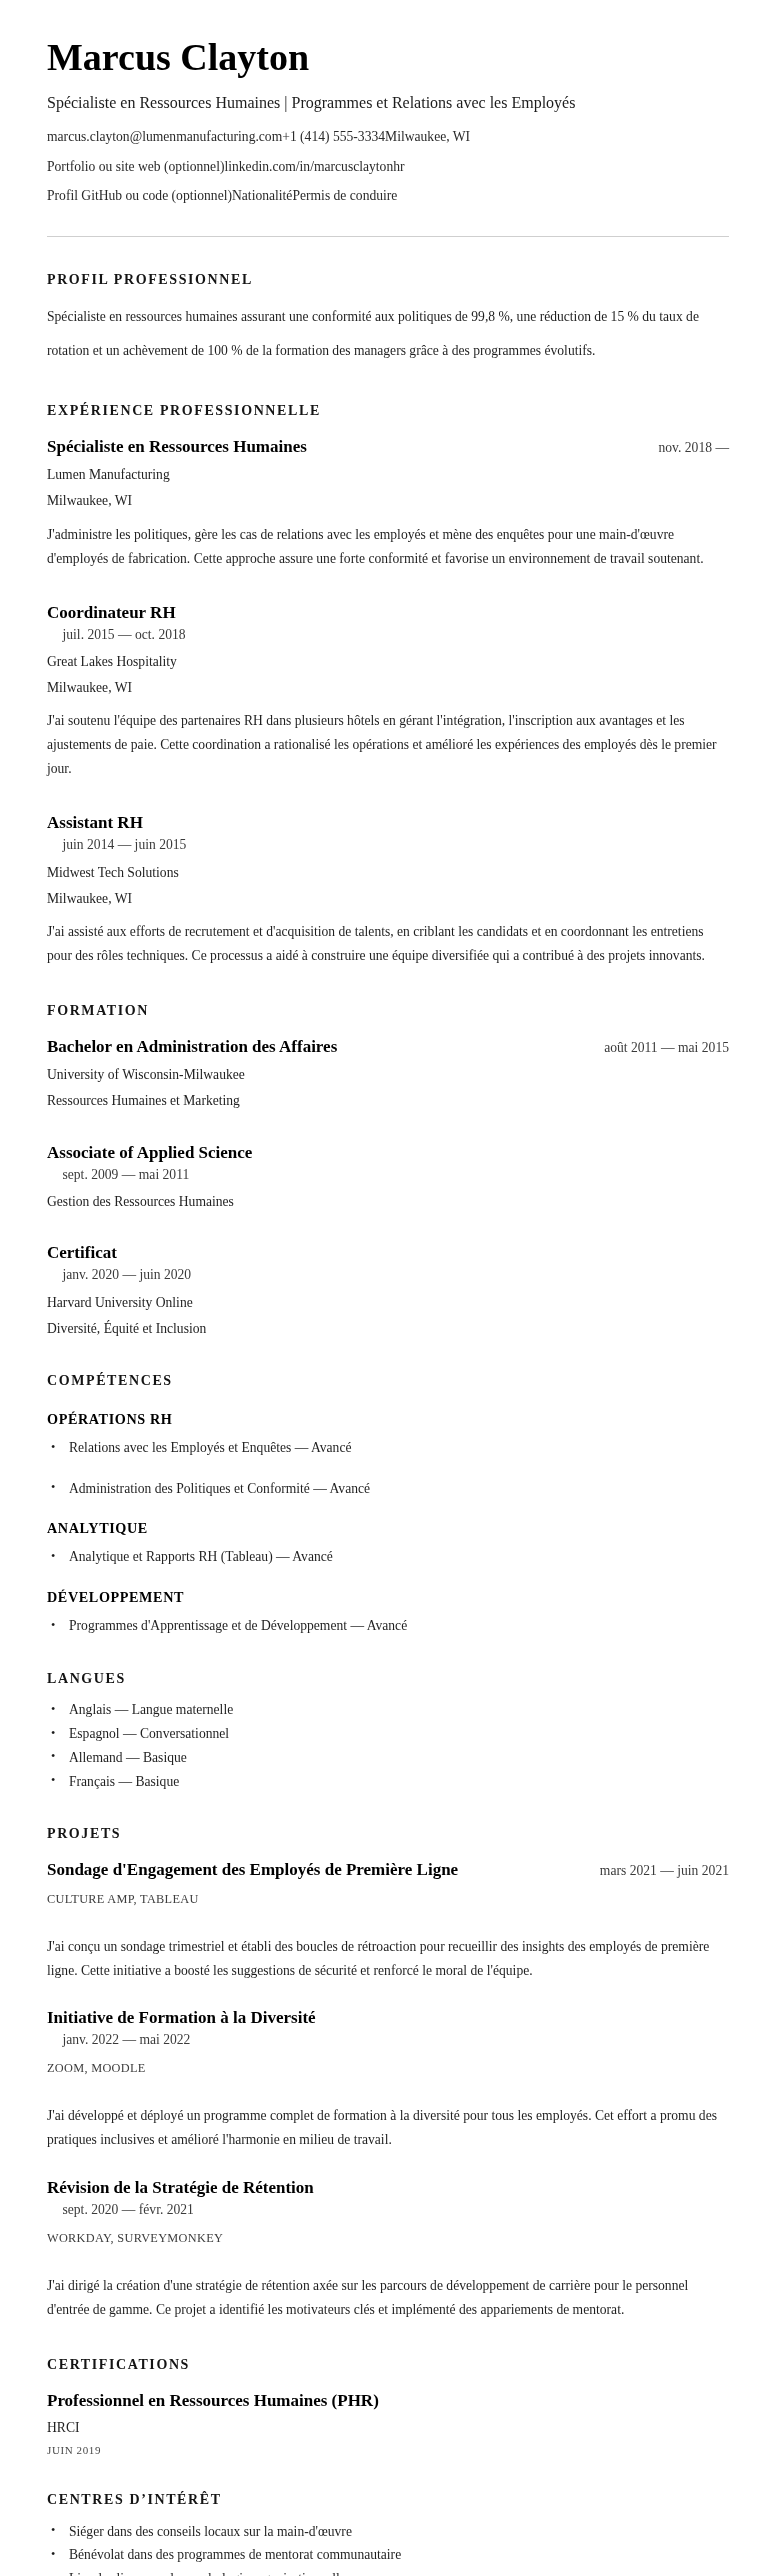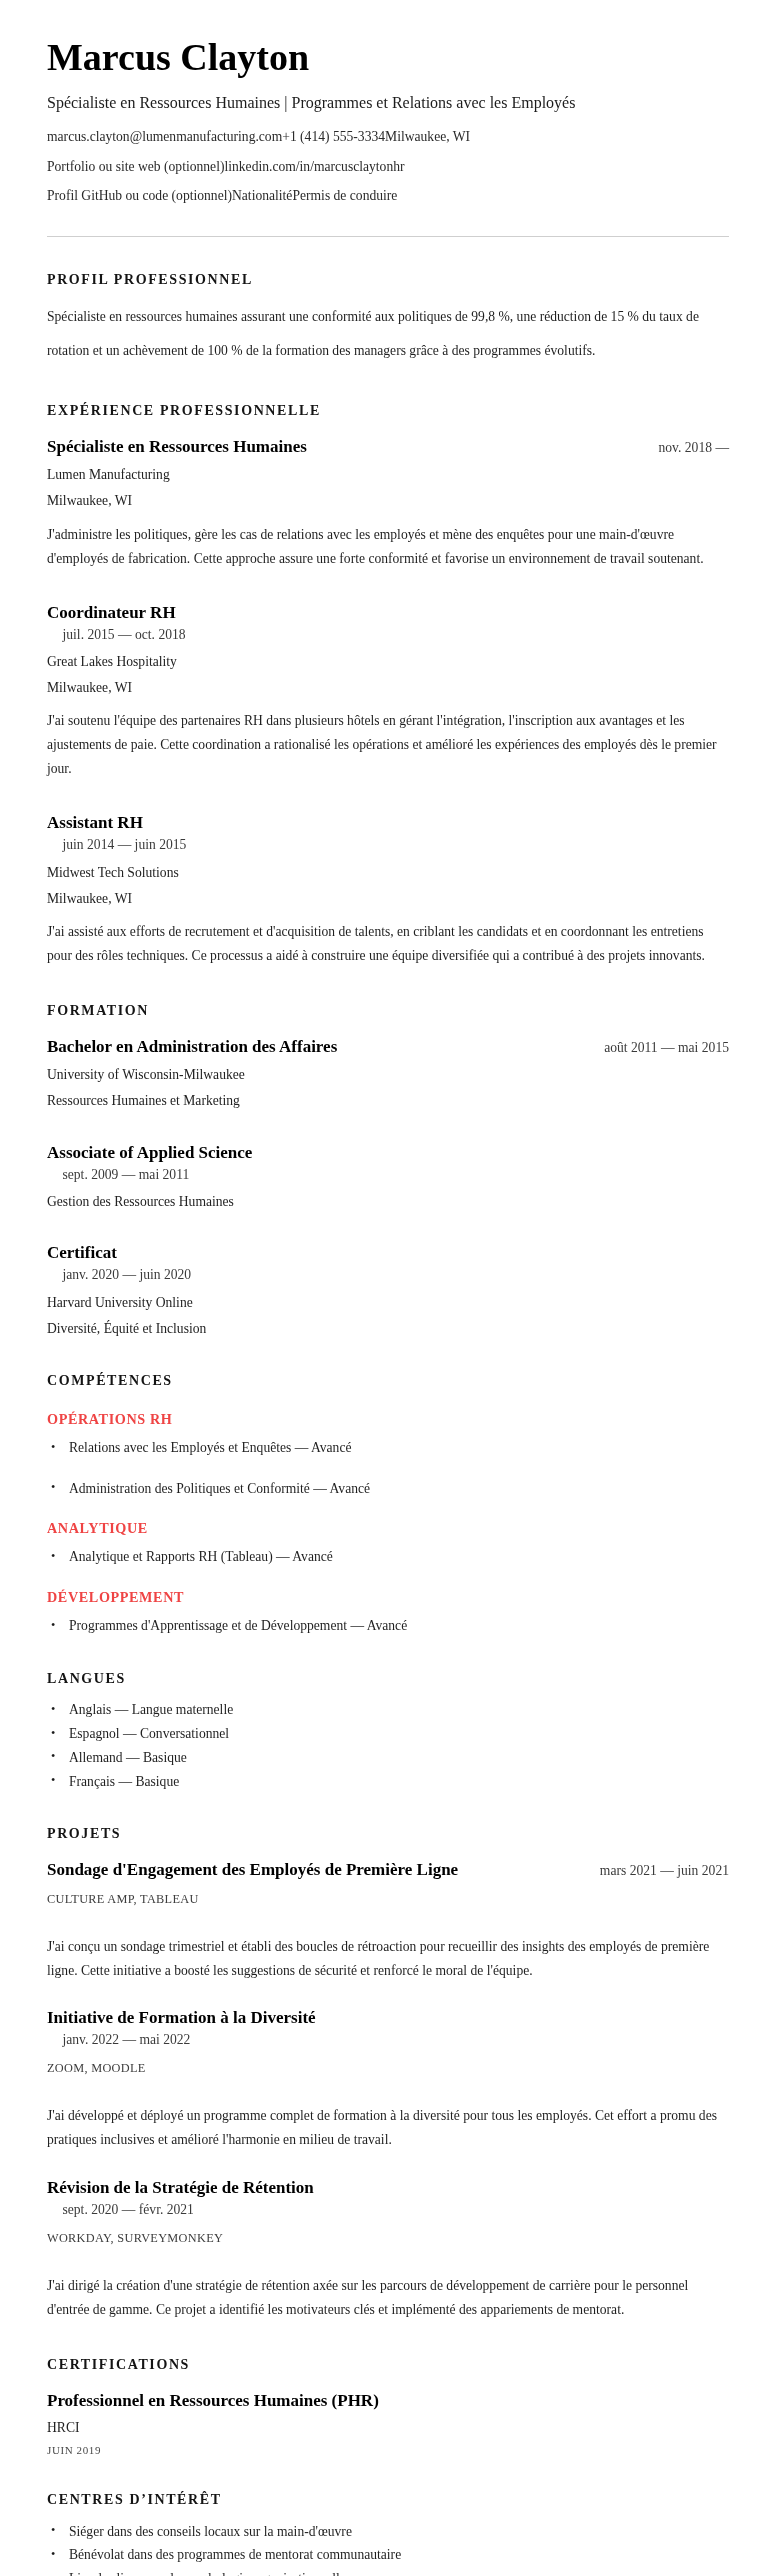--- a/index.html
+++ b/index.html
@@ -23,21 +23,21 @@
   .entry-title { font-size:17px; line-height:22px; font-weight:700; color:#000; }
   .entry-dates { font-size:13.6px; line-height:22px; color:#3a3a3a; white-space:nowrap; padding-left:15.5px; }
   .entry-sub { font-size:13.6px; line-height:19.4px; color:#222; margin-top:6.5px; }
   .entry-desc { font-size:13.6px; line-height:24px; margin-top:12px; max-width:686px; }
 
   .tools { font-size:12.3px; line-height:17px; letter-spacing:0.3px; color:#3d3d3d; margin-top:9px; }
   .proj .entry-desc { margin-top:27px; }
   .proj + .proj .entry-head { margin-top:24.6px; }
 
   .skill-cat { margin-top:21px; }
-  .skill-cat-name { font-size:14.2px; line-height:18px; font-weight:700; letter-spacing:0.6px; color:#ef4444; }
+  .skill-cat-name { font-size:14.2px; line-height:18px; font-weight:700; letter-spacing:0.6px; color:#000000; }
 
   ul.bullets { list-style:none; margin:10.4px 0 0; padding:0; }
   ul.bullets li { position:relative; font-size:13.6px; line-height:19.4px; color:#1f1f1f; padding-left:22px; }
   ul.bullets li + li { margin-top:4.5px; }
   ul.bullets li::before { content:"\2022"; position:absolute; left:3.9px; top:-0.6px; font-size:12.3px; color:#1a1a1a; }
   ul.bullets.lang { margin-top:14.2px; }
 
   .cert-date { font-size:11px; line-height:14.2px; letter-spacing:0.6px; color:#4a4a4a; margin-top:5.2px; }
 </style>
 </head>

